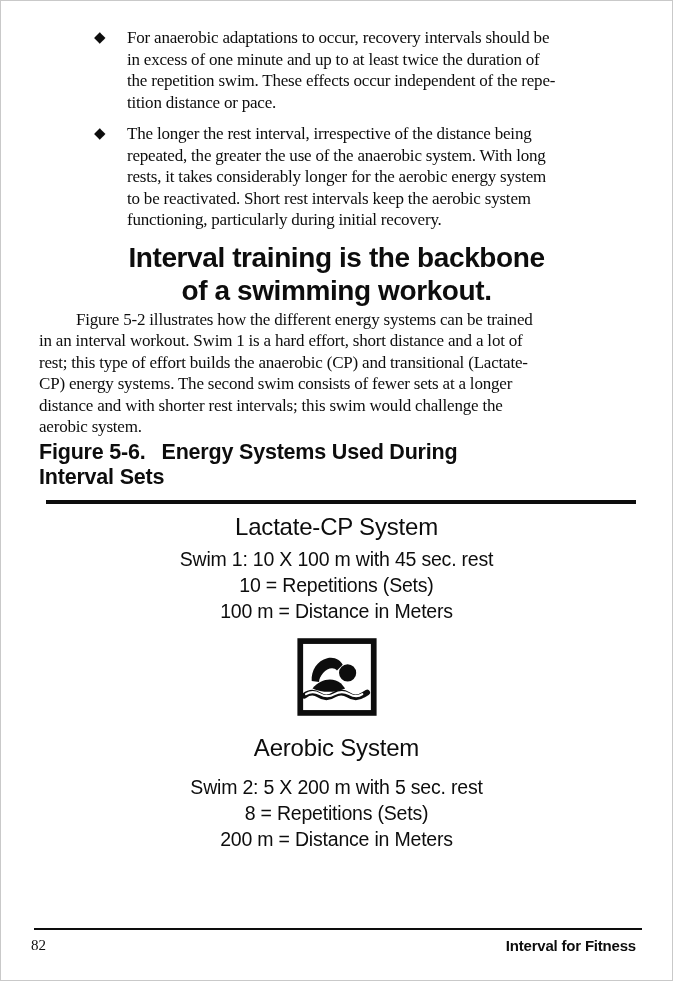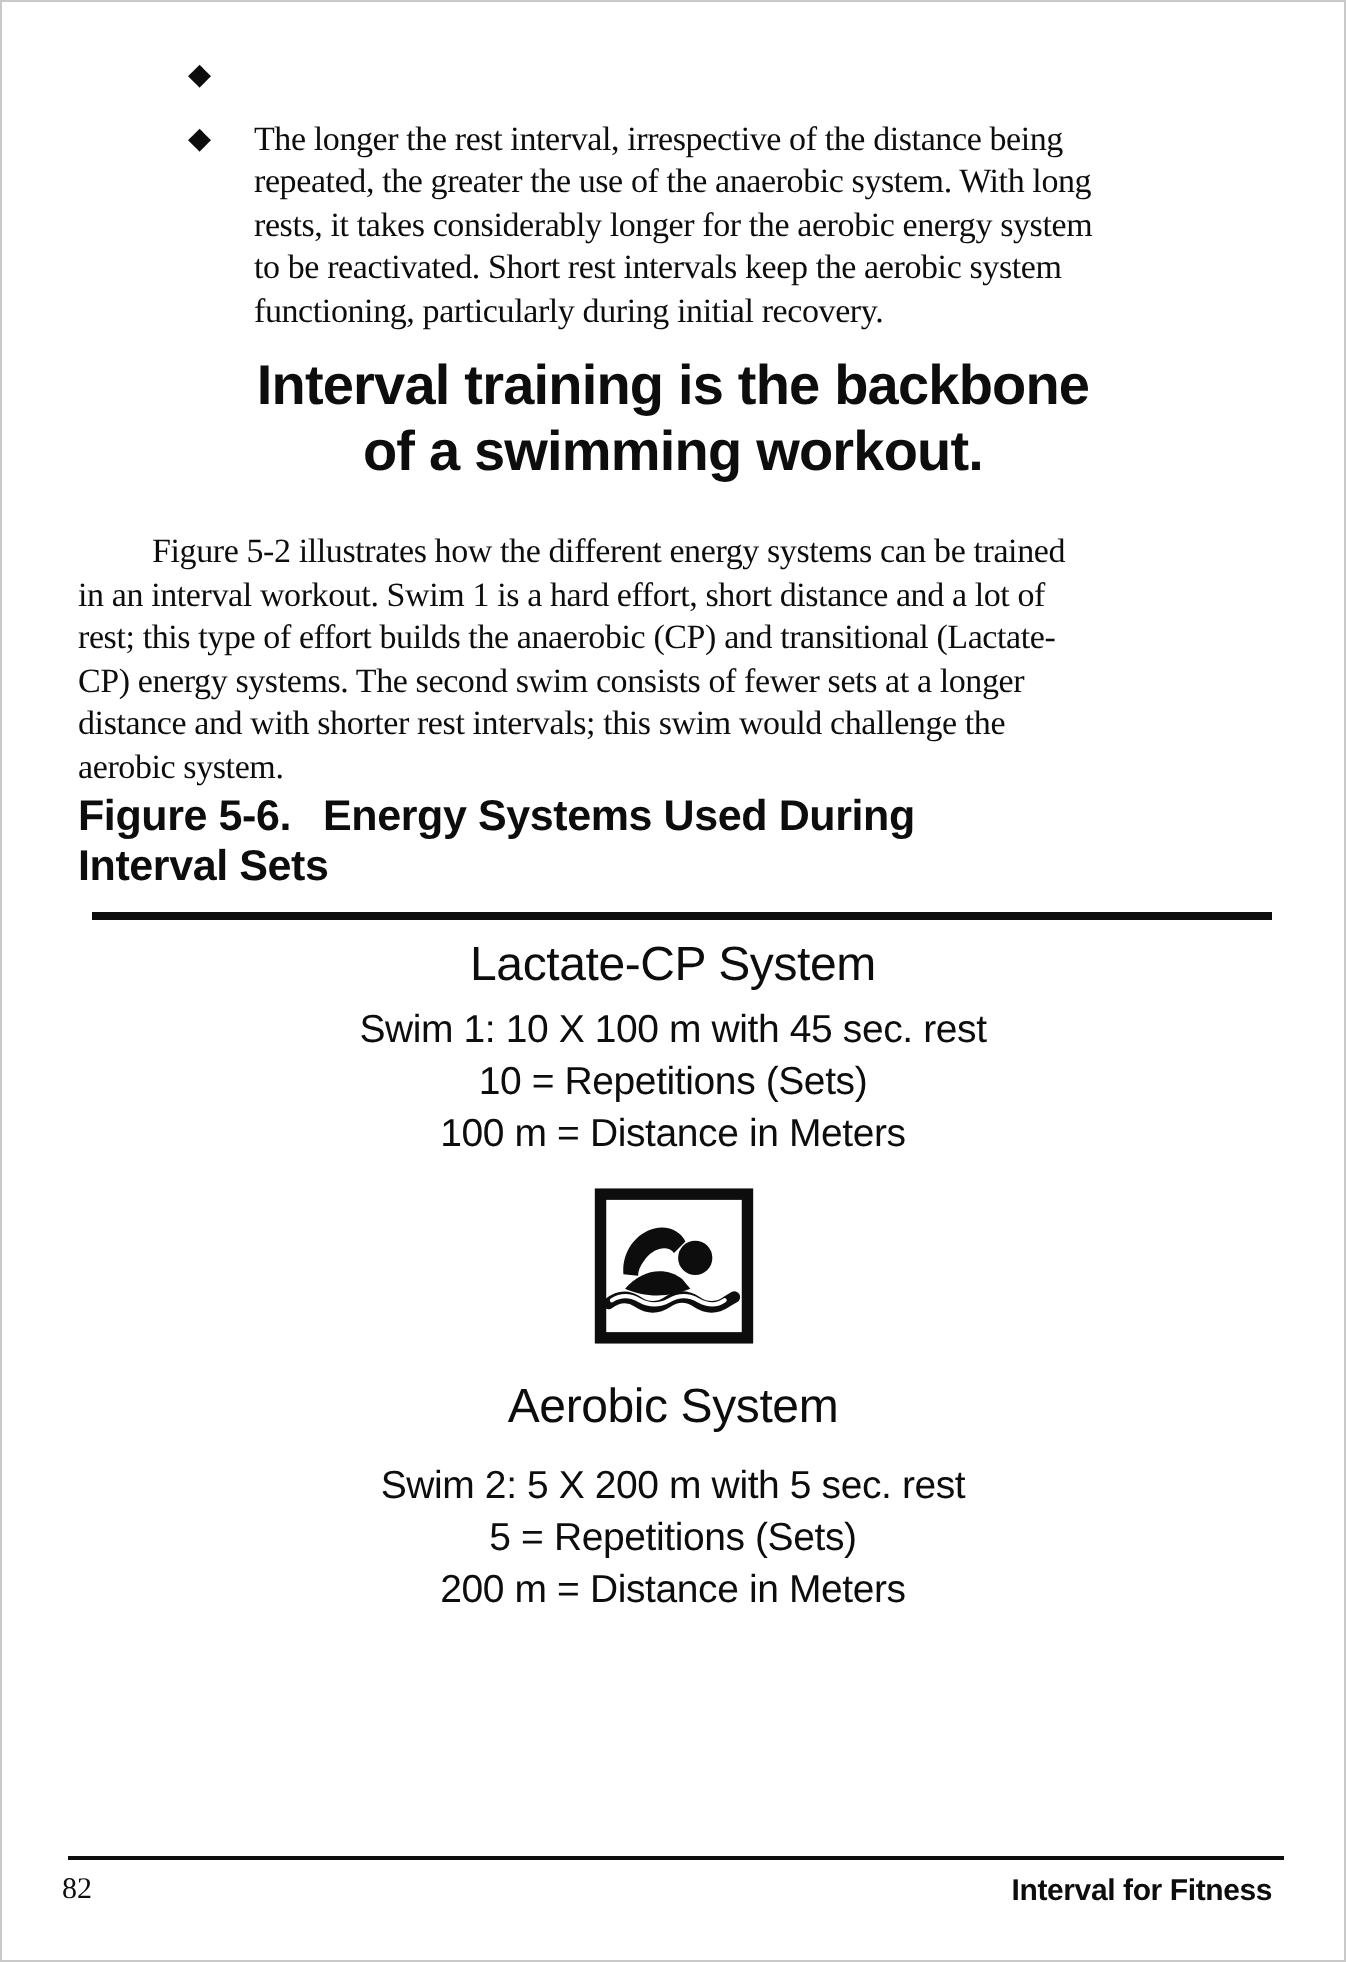--- a/index.html
+++ b/index.html
@@ -24,21 +24,21 @@
   .btext, .bodypara {
     white-space:pre-line;
     font-size:17px; line-height:21.5px; letter-spacing:-0.2px;
   }
   .pullquote {
     font-family:Liberation Sans, sans-serif;
     font-weight:bold; font-size:28px; line-height:33px; letter-spacing:-0.4px;
     text-align:center; white-space:pre-line;
     margin:6px 0 0 0; padding:0;
   }
-  .bodypara { margin:23px 0 0 0; text-indent:37px; }
+  .bodypara { margin:2px 0 0 0; text-indent:37px; }
   .figcaption {
     font-family:"Liberation Sans", sans-serif;
     font-weight:bold; font-size:21.5px; line-height:25px; letter-spacing:-0.2px;
     max-width:470px; margin:2px 0 0 0;
   }
   .figlabel { margin-right:16px; }
   .rule { height:4px; background:#0d0d0d; width:590px; margin:10px 0 0 7px; }
   .figure { text-align:center; font-family:"Liberation Sans", sans-serif; font-weight:normal; }
   .systitle { font-size:24px; line-height:28px; letter-spacing:-0.2px; margin:9px 0 0 0; }
   .systitle.aerobic { margin-top:17px; }
@@ -58,20 +58,24 @@
   }
 </style>
 </head>
 <body>
 
 <div class="page">
 
   <ul class="bullets">
     <li class="bullet">
       <span class="marker">◆</span>
+      <span class="btext">For anaerobic adaptations to occur, recovery intervals should be
+in excess of one minute and up to at least twice the duration of
+the repetition swim. These effects occur independent of the repe-
+tition distance or pace.</span>
     </li>
     <li class="bullet">
       <span class="marker">◆</span>
       <span class="btext">The longer the rest interval, irrespective of the distance being
 repeated, the greater the use of the anaerobic system. With long
 rests, it takes considerably longer for the aerobic energy system
 to be reactivated. Short rest intervals keep the aerobic system
 functioning, particularly during initial recovery.</span>
     </li>
   </ul>
@@ -104,21 +108,21 @@
         <circle cx="63" cy="44" r="10.5" fill="#0d0d0d"></circle>
         <path d="M19 54 C18 41 26 29 38 26 C47 24 54 28 57 34 L50 41 C46 36 38 38 33 44 C30 48 28 51 28 55 Z" fill="#0d0d0d"></path>
         <path d="M20 63 C30 51 45 49 55 57 L60 63 C46 69 31 68 20 63 Z" fill="#0d0d0d"></path>
         <path d="M10 72 Q19 65 28 71 T46 71 T64 71 T82 71 L87 68" fill="none" stroke="#0d0d0d" stroke-width="7" stroke-linecap="round" stroke-linejoin="round"></path>
         <path d="M12 70 Q20 65 29 70 T47 70 T65 70 T81 70" fill="none" stroke="#ffffff" stroke-width="2.6" stroke-linecap="round"></path>
       </svg>
     </div>
 
     <div class="systitle aerobic">Aerobic System</div>
     <div class="specline first-aerobic">Swim 2: 5 X 200 m with 5 sec. rest</div>
-    <div class="specline">5 = Repetitions (Sets)</div>
+    <div class="specline">8 = Repetitions (Sets)</div>
     <div class="specline">200 m = Distance in Meters</div>
   </div>
 
   <div class="footrule"></div>
   <span class="pagenum">82</span>
   <span class="booktitle">Interval for Fitness</span>
 
 </div>
 
 </body></html>

